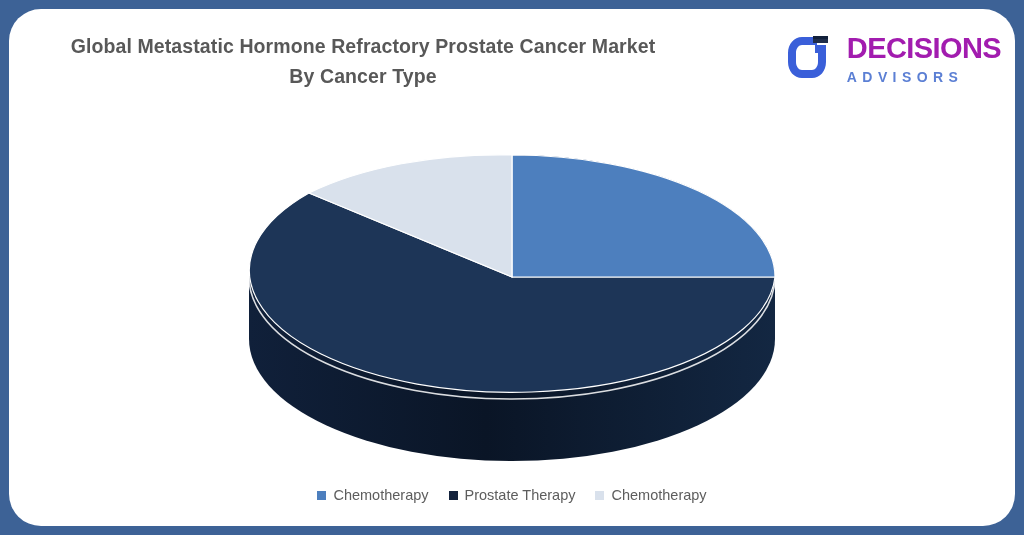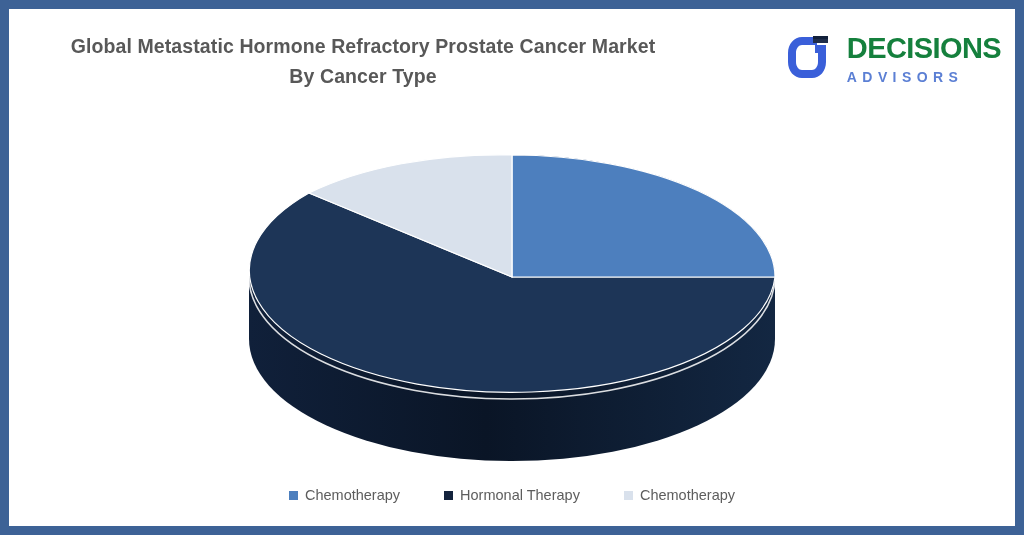--- a/index.html
+++ b/index.html
@@ -24,20 +24,21 @@
     padding: 9px;
   }
 
   #canvas {
     position: relative;
     width: 100%;
     height: 100%;
     background: #ffffff;
     box-sizing: border-box;
     overflow: hidden;
+    border-radius: 32px;
   }
 
   
   #header {
     position: absolute;
     left: 0; top: 0;
     width: 100%;
     height: 110px;
   }
 
@@ -67,21 +68,21 @@
   #logo-mark { flex: none; }
   #logo-words {
     display: flex;
     flex-direction: column;
     align-items: stretch;
     line-height: 1;
   }
   #logo-primary {
     font-size: 29px;
     font-weight: bold;
-    color: #15803d;
+    color: #a21caf;
     letter-spacing: -0.6px;
   }
   #logo-secondary {
     font-size: 14px;
     font-weight: bold;
     color: #5b7fd4;
     letter-spacing: 5.4px;
     text-align: left;
     margin-top: 7px;
     padding-right: 1px;
@@ -99,21 +100,21 @@
 
   
   #legend {
     position: absolute;
     left: 0;
     top: 478px;
     width: 100%;
     display: flex;
     justify-content: center;
     align-items: center;
-    gap: 44px;
+    gap: 20px;
   }
   .legend-item {
     display: flex;
     align-items: center;
     gap: 7px;
   }
   .legend-swatch {
     width: 9px;
     height: 9px;
     flex: none;
@@ -190,21 +191,21 @@
 
     <div id="legend">
 
       <div class="legend-item">
         <span class="legend-swatch" style="background:#4d7fbe"></span>
         <span class="legend-label">Chemotherapy</span>
       </div>
 
       <div class="legend-item">
         <span class="legend-swatch" style="background:#14233d"></span>
-        <span class="legend-label">Hormonal Therapy</span>
+        <span class="legend-label">Prostate Therapy</span>
       </div>
 
       <div class="legend-item">
         <span class="legend-swatch" style="background:#d9e1ec"></span>
         <span class="legend-label">Chemotherapy</span>
       </div>
 
     </div>
 
   </div>

